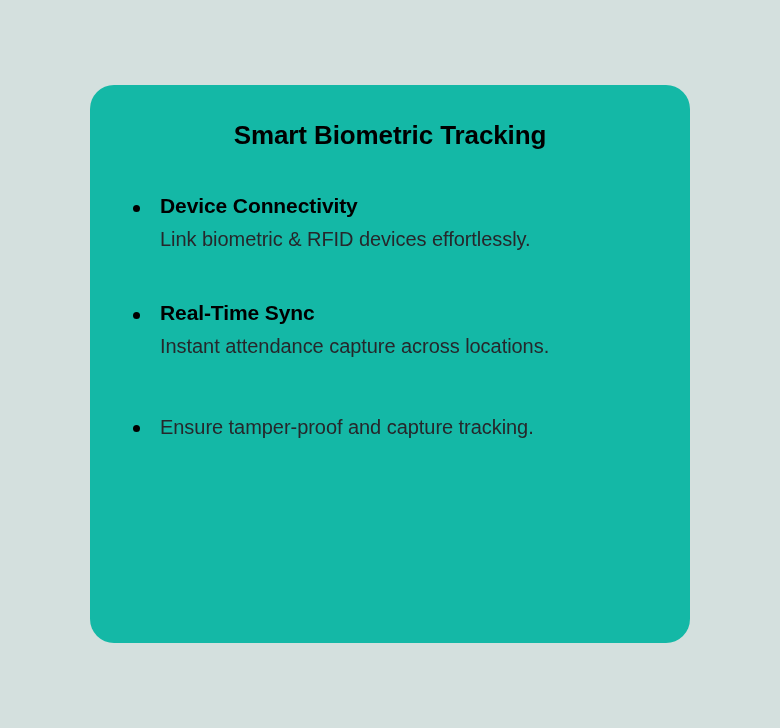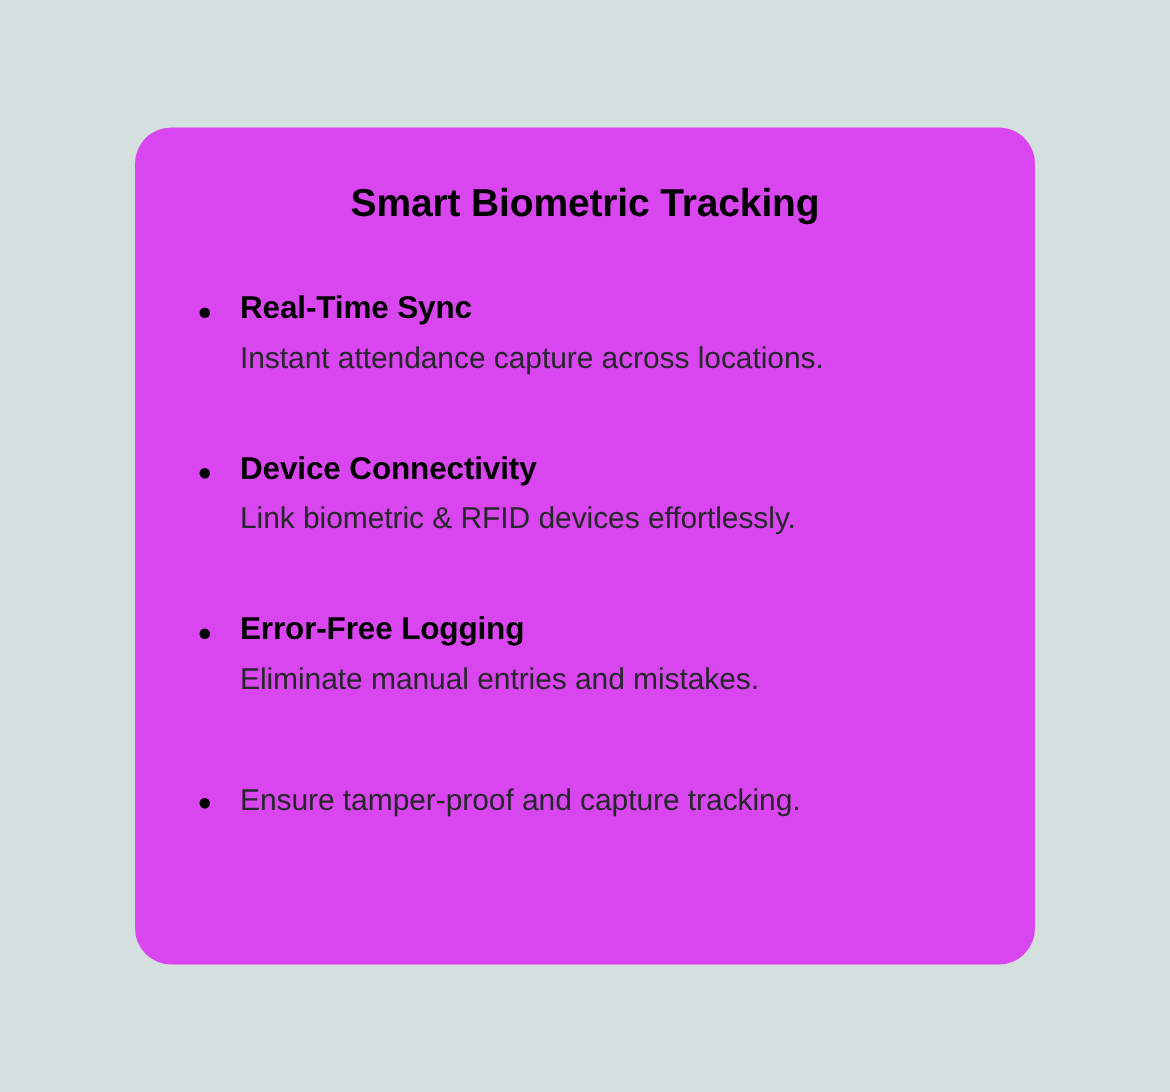--- a/index.html
+++ b/index.html
@@ -21,21 +21,21 @@
     height: 728px;
     box-sizing: border-box;
   }
 
   .card {
     position: absolute;
     left: 90px;
     top: 85px;
     width: 600px;
     height: 558px;
-    background: #d946ef;
+    background: #14b8a6;
     border-radius: 24px;
     box-sizing: border-box;
   }
 
   .card-title {
     position: absolute;
     left: 0;
     top: 34px;
     width: 600px;
     text-align: center;
@@ -99,35 +99,30 @@
 <div id="page-root">
 
   <div class="card">
 
     <h1 class="card-title">Smart Biometric Tracking</h1>
 
     <ul class="feature-list">
 
       <li class="feature-item">
         <span class="bullet-dot"></span>
-        <div class="feature-heading">Real-Time Sync</div>
-        <div class="feature-desc">Instant attendance capture across locations.</div>
-      </li>
-
-      <li class="feature-item">
-        <span class="bullet-dot"></span>
         <div class="feature-heading">Device Connectivity</div>
         <div class="feature-desc">Link biometric &amp; RFID devices effortlessly.</div>
       </li>
 
       <li class="feature-item">
         <span class="bullet-dot"></span>
-        <div class="feature-heading">Error-Free Logging</div>
-        <div class="feature-desc">Eliminate manual entries and mistakes.</div>
+        <div class="feature-heading">Real-Time Sync</div>
+        <div class="feature-desc">Instant attendance capture across locations.</div>
       </li>
+
 
       <li class="feature-item">
         <span class="bullet-dot"></span>
         <div class="feature-desc">Ensure tamper-proof and capture tracking.</div>
       </li>
 
     </ul>
 
   </div>
 

